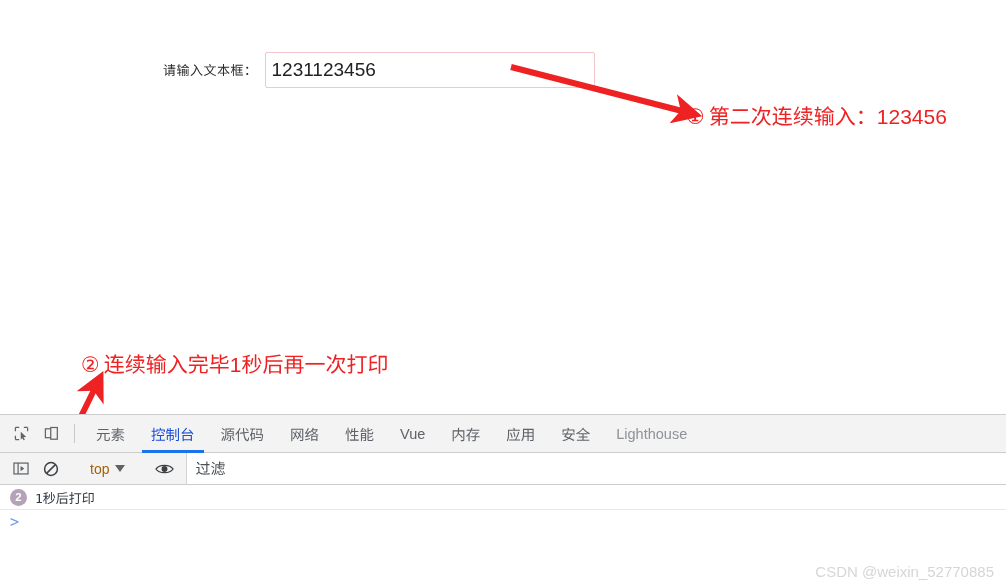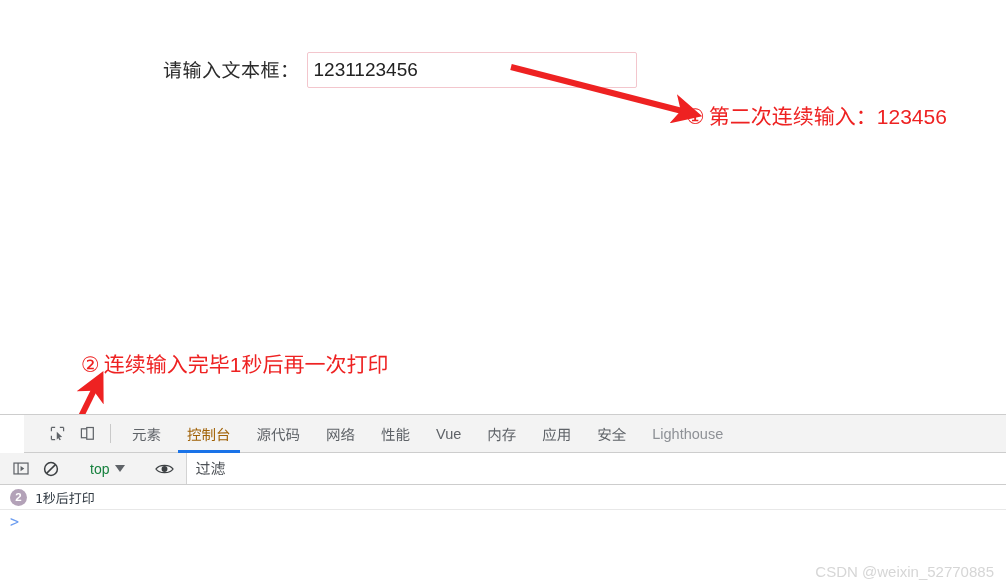--- a/index.html
+++ b/index.html
@@ -28,21 +28,21 @@
   }
 
   .form-row {
     position: absolute;
     left: 163px;
     top: 52px;
     display: flex;
     align-items: center;
   }
   .form-label {
-    font-size: 19px;
+    font-size: 13px;
     color: #2b2b2b;
     letter-spacing: 0.5px;
     white-space: nowrap;
     line-height: 1;
   }
   .text-input {
     margin-left: 7px;
     width: 330px;
     height: 36px;
     box-sizing: border-box;
@@ -101,22 +101,21 @@
     box-sizing: border-box;
   }
 
   #dt-tabbar {
     height: 38px;
     box-sizing: border-box;
     display: flex;
     align-items: stretch;
     background: #f3f3f3;
     border-bottom: 1px solid #cdcdcd;
-    padding-left: 18px;
-    margin-left: 24px;
+    padding-left: 6px;
   }
   .dt-iconbtn {
     width: 30px;
     display: flex;
     align-items: center;
     justify-content: center;
     cursor: pointer;
   }
   .dt-sep {
     width: 1px;
@@ -127,21 +126,21 @@
     display: flex;
     align-items: center;
     padding: 0 13px;
     font-size: 14.5px;
     color: #5f6368;
     cursor: pointer;
     position: relative;
     white-space: nowrap;
   }
   .dt-tab.active {
-    color: #a16207;
+    color: #1d4ed8;
   }
   .dt-tab.active::after {
     content: "";
     position: absolute;
     left: 4px;
     right: 4px;
     bottom: -1px;
     height: 3px;
     background: #1a73e8;
   }
@@ -155,21 +154,21 @@
     background: #f3f3f3;
     border-bottom: 1px solid #cdcdcd;
     padding-left: 6px;
   }
   .ctx-select {
     display: flex;
     align-items: center;
     gap: 6px;
     padding: 0 7px;
     font-size: 14px;
-    color: #15803d;
+    color: #a16207;
     cursor: pointer;
     white-space: nowrap;
   }
   .caret-down {
     width: 0; height: 0;
     border-left: 5px solid transparent;
     border-right: 5px solid transparent;
     border-top: 7px solid #5f6368;
   }
   #filter-input {

